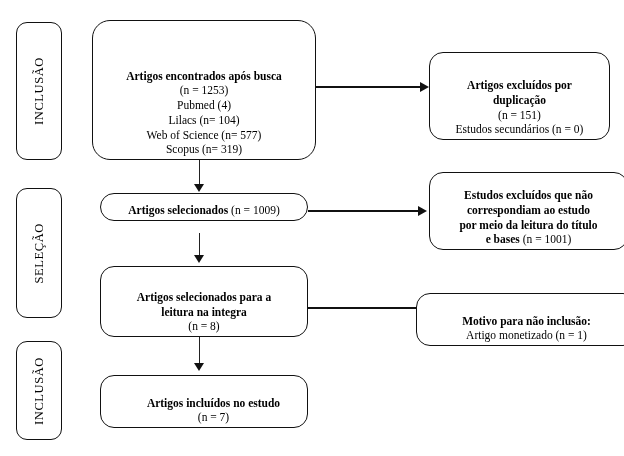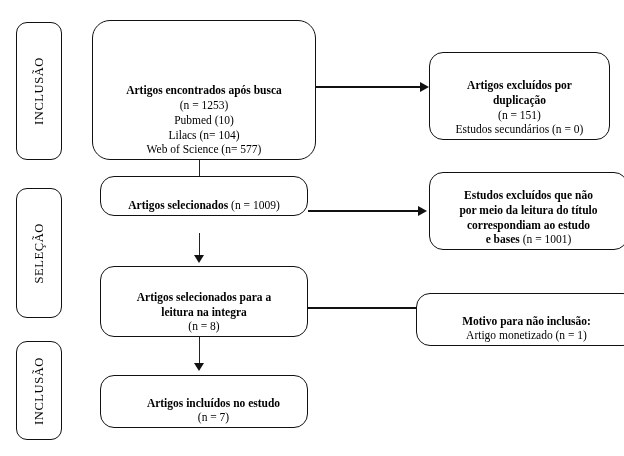--- a/index.html
+++ b/index.html
@@ -97,55 +97,56 @@
   </div>
 
   <div class="stage-box" style="left:16px; top:341px; width:46px; height:99px;">
     <span class="vtext">INCLUSÃO</span>
   </div>
 
   <div class="box" style="left:92px; top:20px; width:224px; height:140px; border-radius:18px;">
     <div class="inner">
       <div class="b">Artigos encontrados após busca</div>
       <div>(n = 1253)</div>
-      <div>Pubmed (10)</div>
+      <div>Pubmed (4)</div>
       <div>Lilacs (n= 104)</div>
       <div>Web of Science (n= 577)</div>
+      <div>Scopus (n= 319)</div>
     </div>
   </div>
 
   <div class="hline" style="left:316px; top:86px; width:106px;"></div>
   <div class="hhead" style="left:420px; top:81.5px;"></div>
 
   <div class="box" style="left:429px; top:52px; width:181px; height:88px;">
     <div class="inner">
       <div class="b">Artigos excluídos por</div>
       <div class="b">duplicação</div>
       <div>(n = 151)</div>
       <div>Estudos secundários (n = 0)</div>
     </div>
   </div>
 
   <div class="vline" style="left:198.5px; top:160px; height:26px;"></div>
   <div class="vhead" style="left:194px; top:184px;"></div>
 
-  <div class="box" style="left:100px; top:176px; width:208px; height:40px;">
+  <div class="box" style="left:100px; top:193px; width:208px; height:28px;">
     <div class="inner">
       <div><span class="b">Artigos selecionados</span><span> (n = 1009)</span></div>
     </div>
   </div>
 
   <div class="hline" style="left:308px; top:210px; width:112px;"></div>
   <div class="hhead" style="left:418px; top:205.5px;"></div>
 
   <div class="box" style="left:429px; top:172px; width:199px; height:78px;">
     <div class="inner">
       <div class="b">Estudos excluídos que não</div>
+      <div class="b">correspondiam ao estudo</div>
       <div class="b">por meio da leitura do título</div>
-      <div class="b">correspondiam ao estudo</div>
       <div><span class="b">e bases</span><span> (n = 1001)</span></div>
     </div>
   </div>
 
   <div class="vline" style="left:198.5px; top:233px; height:24px;"></div>
   <div class="vhead" style="left:194px; top:255px;"></div>
 
   <div class="box" style="left:100px; top:266px; width:208px; height:71px;">
     <div class="inner">
       <div class="b">Artigos selecionados para a</div>

